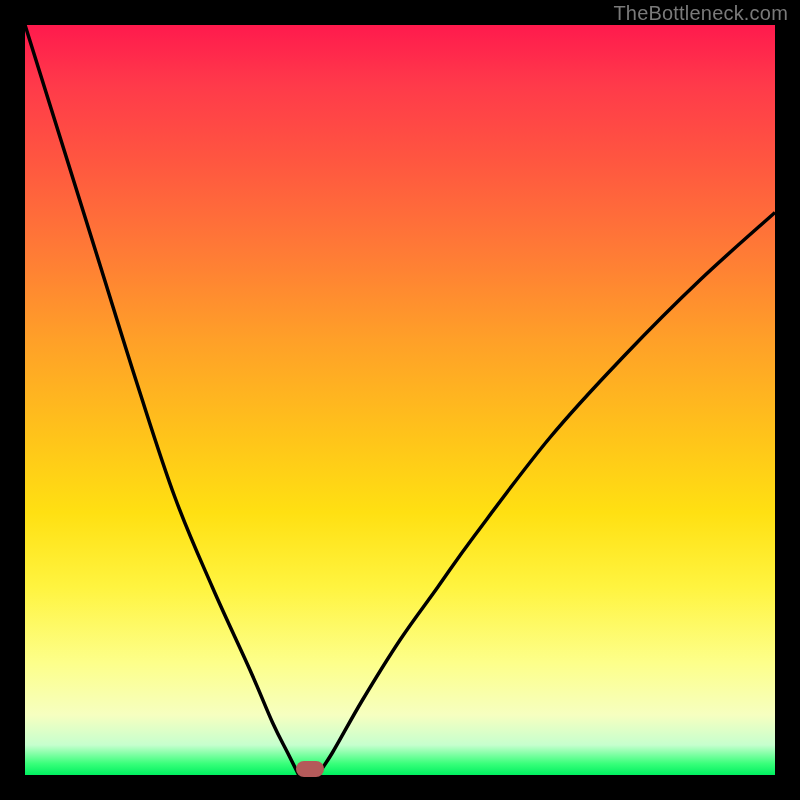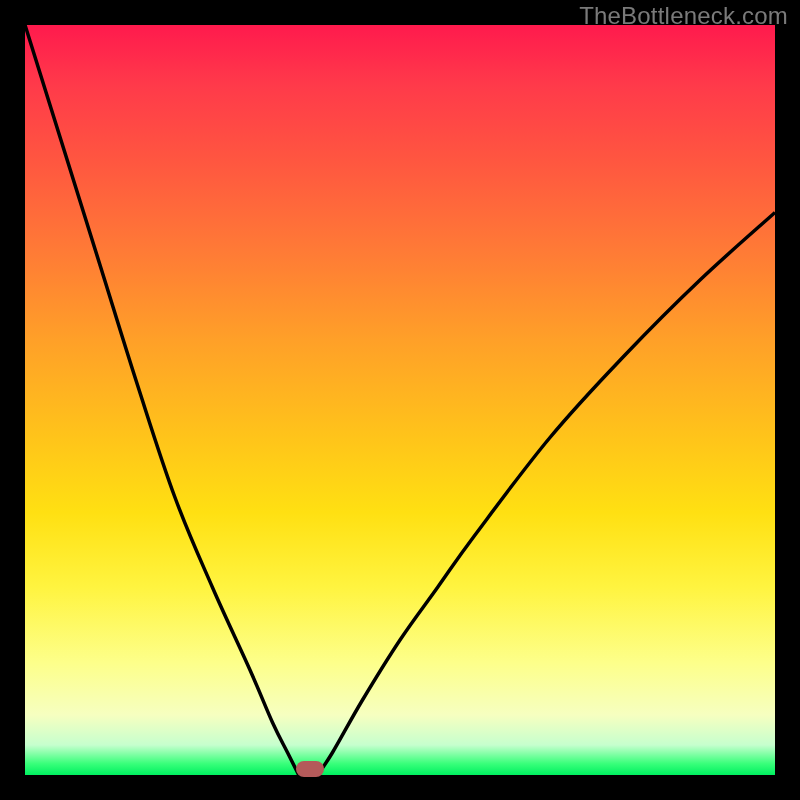--- a/index.html
+++ b/index.html
@@ -53,21 +53,21 @@
     height: 16px;
     border-radius: 8px;
     background: #b45a5a;
     transform: translate(-50%, -50%);
   }
   .watermark {
     position: absolute;
     top: 2px;
     right: 12px;
     font-family: Arial, Helvetica, sans-serif;
-    font-size: 24px;
+    font-size: 20px;
     color: #7a7a7a;
     font-weight: 500;
     letter-spacing: 0.2px;
   }
 </style>
 </head>
 <body>
 
 <div class="frame">
   <div class="watermark">TheBottleneck.com</div>

